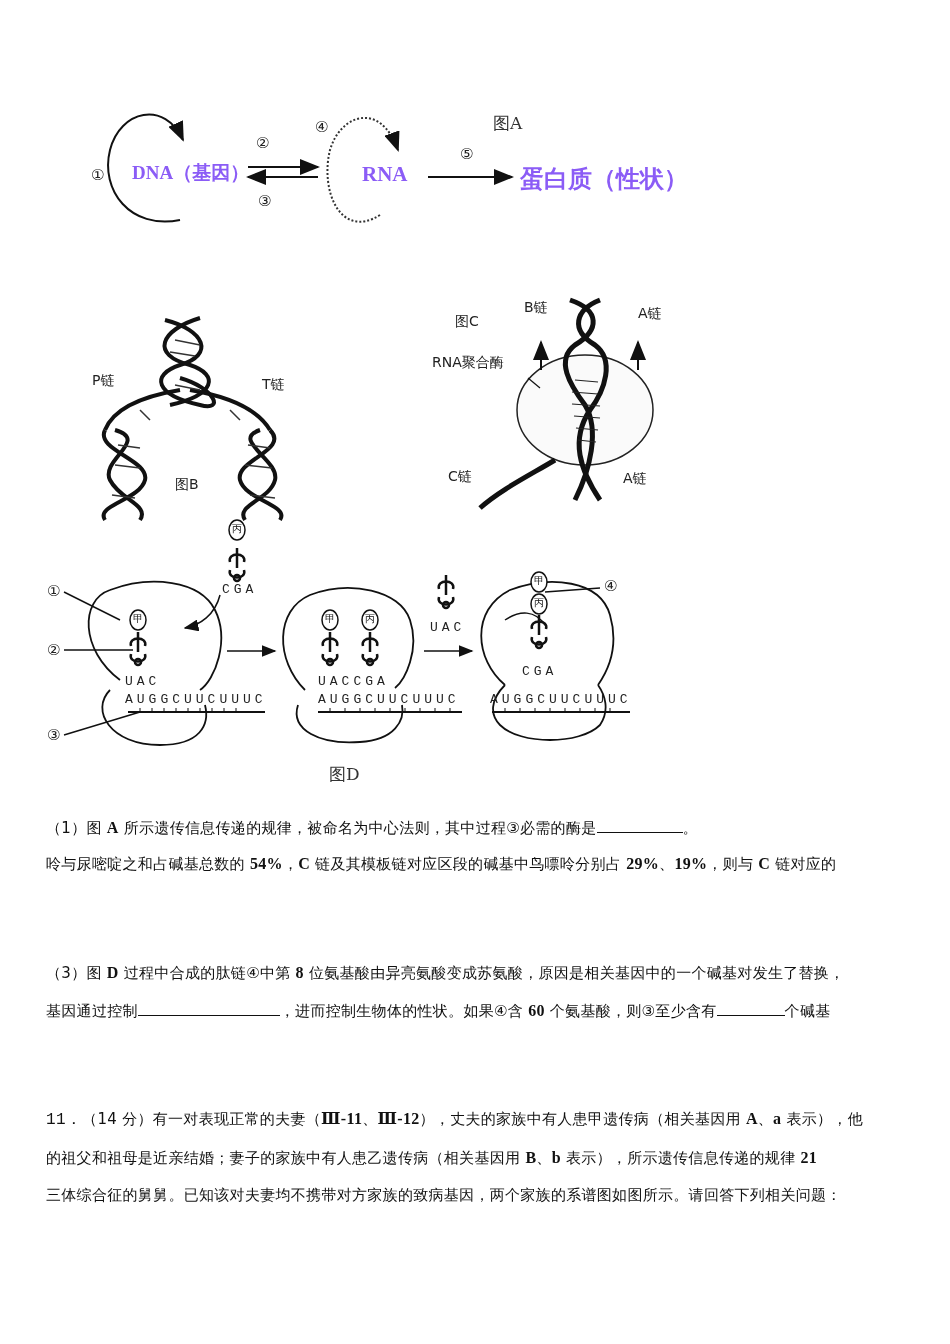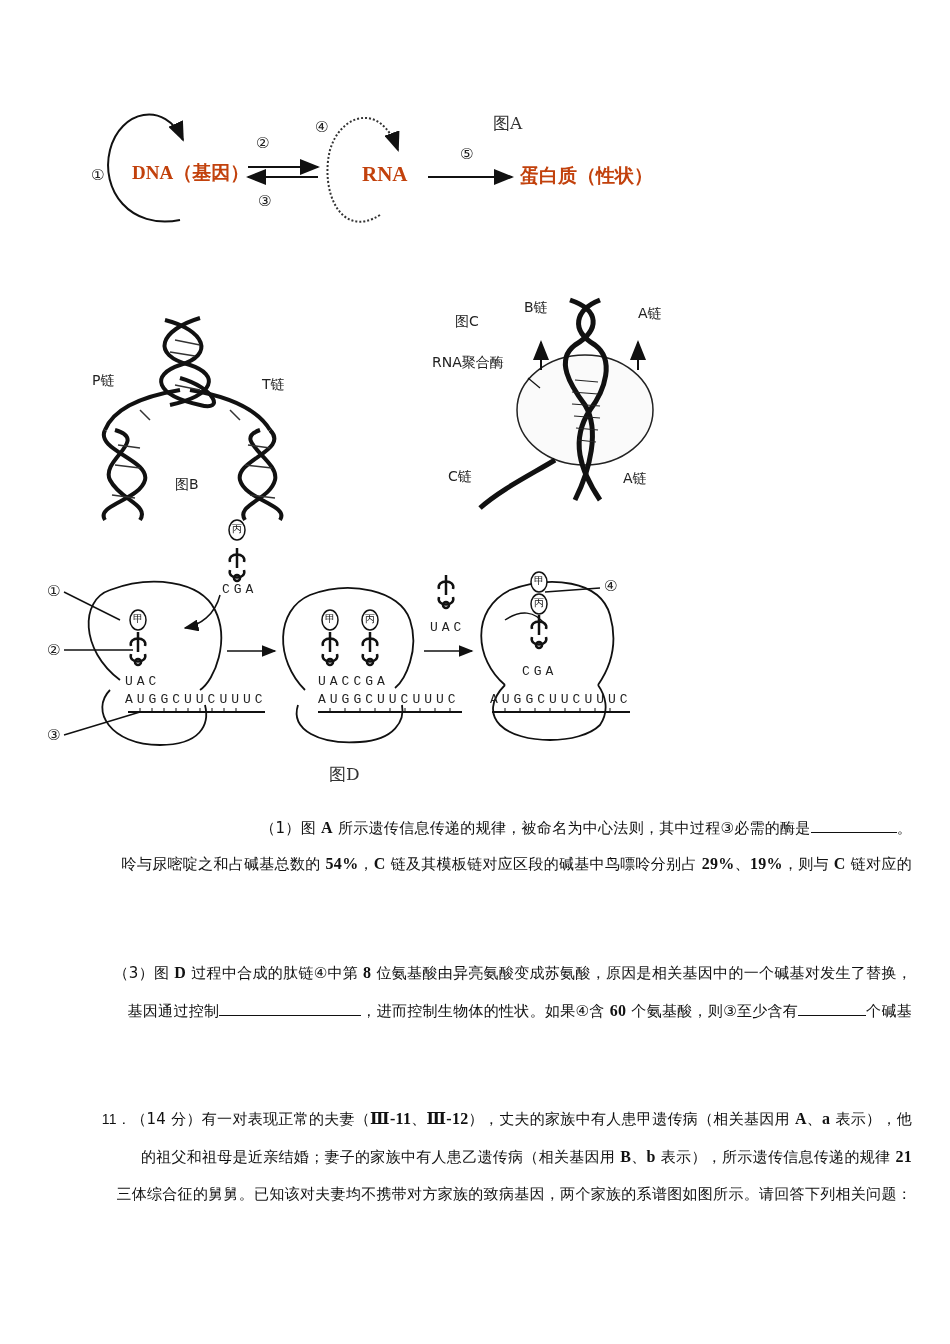--- a/index.html
+++ b/index.html
@@ -6,30 +6,30 @@
     body {
       width: 950px; height: 1344px; position: relative; overflow: hidden;
       font-family: "DejaVu Serif", "Liberation Serif", serif;
       color: #111;
     }
     .abs { position: absolute; }
     svg { position: absolute; overflow: visible; }
     .fig-label { font-family: "DejaVu Serif", "Liberation Serif", serif; font-size: 17px; color: #333; }
     .lbl { font-family: "DejaVu Sans", "Liberation Sans", sans-serif; font-size: 14px; color: #222; }
     .circnum { font-family: "DejaVu Sans", "Liberation Sans", sans-serif; font-size: 15px; color: #222; }
-    .bigtxt { font-family: "Liberation Serif", "DejaVu Serif", serif; font-weight: bold; font-size: 21px; color: #c2410c; }
+    .bigtxt { font-family: "Liberation Serif", "DejaVu Serif", serif; font-weight: bold; font-size: 21px; color: #8b5cf6; }
     .codon { font-family: Liberation Mono, monospace; font-size: 13px; letter-spacing: 4px; color: #222; }
     .para {
       position: absolute; left: 46px; width: 866px;
       font-family: "DejaVu Sans", "Liberation Sans", sans-serif;
       font-size: 15px; line-height: 37px; color: #111; letter-spacing: 0.3px;
     }
     .para b { font-family: "Liberation Serif", "DejaVu Serif", serif; font-size: 16px; }
     .blank { display: inline-block; border-bottom: 1.5px solid #111; height: 16px; vertical-align: baseline; }
-    .line { white-space: nowrap; text-align: right; }
+    .line { white-space: nowrap; }
   </style>
 </head>
 <body>
 
 <div>
   <svg width="950" height="260" style="left:0;top:0">
     <defs>
       <marker id="ah" markerWidth="10" markerHeight="8" refX="9" refY="4" orient="auto">
         <path d="M0,0 L10,4 L0,8 Z" fill="#111"></path>
       </marker>
@@ -45,21 +45,21 @@
 
     <line x1="428" y1="177" x2="512" y2="177" stroke="#111" stroke-width="2" marker-end="url(#ah)"></line>
   </svg>
   <span class="abs circnum" style="left:91px;top:166px">①</span>
   <span class="abs circnum" style="left:256px;top:134px">②</span>
   <span class="abs circnum" style="left:258px;top:192px">③</span>
   <span class="abs circnum" style="left:315px;top:118px">④</span>
   <span class="abs circnum" style="left:460px;top:145px">⑤</span>
   <span class="abs bigtxt" style="left:132px;top:160px;font-size:19px">DNA（基因）</span>
   <span class="abs bigtxt" style="left:362px;top:162px">RNA</span>
-  <span class="abs bigtxt" style="left:520px;top:163px;font-size:19px">蛋白质（性状）</span>
+  <span class="abs bigtxt" style="left:520px;top:163px;font-size:24px">蛋白质（性状）</span>
   <span class="abs fig-label" style="left:493px;top:112px">图A</span>
 </div>
 
 <div>
   <svg width="950" height="540" style="left:0;top:0">
     <g stroke="#111" stroke-width="4" fill="none">
 
       <path d="M 165 320 C 205 330, 215 355, 180 365 C 150 375, 155 395, 200 405 C 225 412, 215 388, 180 378"></path>
       <path d="M 200 318 C 160 330, 150 355, 190 365 C 220 375, 215 395, 170 405"></path>
 
@@ -252,16 +252,16 @@
 <div class="para" style="top:845px">
   <div class="line"><span>呤与尿嘧啶之和占碱基总数的 </span><b>54%</b><span>，</span><b>C</b><span> 链及其模板链对应区段的碱基中鸟嘌呤分别占 </span><b>29%</b><span>、</span><b>19%</b><span>，则与 </span><b>C</b><span> 链对应的</span></div>
 </div>
 
 <div class="para" style="top:954px">
   <div class="line"><span>（3）图 </span><b>D</b><span> 过程中合成的肽链④中第 </span><b>8</b><span> 位氨基酸由异亮氨酸变成苏氨酸，原因是相关基因中的一个碱基对发生了替换，</span></div>
   <div class="line"><span>基因通过控制</span><span class="blank" style="width:142px"></span><span>，进而控制生物体的性状。如果④含 </span><b>60</b><span> 个氨基酸，则③至少含有</span><span class="blank" style="width:68px"></span><span>个碱基</span></div>
 </div>
 
 <div class="para" style="top:1100px">
-  <div class="line"><span style="font-family:Liberation Sans, sans-serif;font-size:14px">11．</span><span>（14 分）</span><span>有一对表现正常的夫妻（</span><b>Ⅲ-11</b><span>、</span><b>Ⅲ-12</b><span>），丈夫的家族中有人患甲遗传病（相关基因用 </span><b>A</b><span>、</span><b>a</b><span> 表示），他</span></div>
+  <div class="line"><span style="font-family:Liberation Mono, monospace;font-size:16px">11．</span><span>（14 分）</span><span>有一对表现正常的夫妻（</span><b>Ⅲ-11</b><span>、</span><b>Ⅲ-12</b><span>），丈夫的家族中有人患甲遗传病（相关基因用 </span><b>A</b><span>、</span><b>a</b><span> 表示），他</span></div>
   <div class="line"><span>的祖父和祖母是近亲结婚；妻子的家族中有人患乙遗传病（相关基因用 </span><b>B</b><span>、</span><b>b</b><span> 表示），所示遗传信息传递的规律 </span><b>21</b></div>
   <div class="line"><span>三体综合征的舅舅。已知该对夫妻均不携带对方家族的致病基因，两个家族的系谱图如图所示。请回答下列相关问题：</span></div>
 </div>
 
 </body></html>

